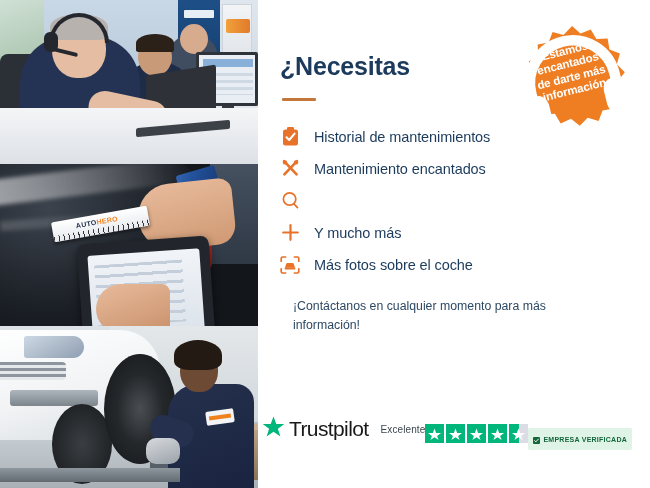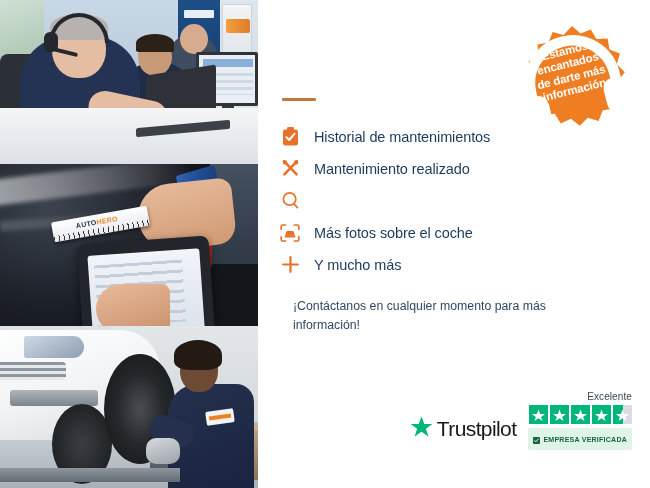--- a/index.html
+++ b/index.html
@@ -376,21 +376,21 @@
   
   .trustpilot {
     position:absolute; right:18px; bottom:38px;
     display:flex; align-items:flex-end; gap:12px;
   }
   .tp-logo { display:flex; align-items:center; gap:4px; padding-bottom:8px; }
   .tp-name {
     font-size:21px; font-weight:normal; color:#191919;
     letter-spacing:-.6px;
   }
-  .tp-right { display:flex; flex-direction:column; align-items:flex-end; }
+  .tp-right { display:flex; flex-direction:row; align-items:flex-start; }
   .tp-rating-word {
     font-size:10px; color:#3c4650; margin-bottom:3px; letter-spacing:.1px;
   }
   .tp-stars { display:flex; gap:2px; }
   .tp-star {
     width:19px; height:19px; background:#00b67a;
     display:flex; align-items:center; justify-content:center;
     position:relative; overflow:hidden;
   }
   .tp-star.half { background:#dcdce6; }
@@ -483,21 +483,21 @@
       <div class="p3-arm3"></div>
       <div class="p3-glove"></div>
       <div class="p3-lift"></div>
     </div>
 
   </div>
 
   <div class="content">
 
     <h1 class="headline">
-      <br>
+      <span>¿Necesitas</span><br>
     </h1>
 
     <div class="divider"></div>
 
     <ul class="features">
 
       <li class="feature">
         <span class="feature-icon">
           <svg width="17" height="19" viewBox="0 0 17 19">
             <rect x="1" y="2.5" width="15" height="16" rx="2.2" fill="#e8722a"></rect>
@@ -510,54 +510,54 @@
 
       <li class="feature">
         <span class="feature-icon">
           <svg width="19" height="19" viewBox="0 0 19 19">
             <path d="M3 2.2 L15.6 15.4" stroke="#e8722a" stroke-width="2.6" stroke-linecap="round"></path>
             <path d="M16 2.2 L3.4 15.4" stroke="#e8722a" stroke-width="2.6" stroke-linecap="round"></path>
             <circle cx="4" cy="3.4" r="2.2" fill="#e8722a"></circle>
             <circle cx="15" cy="3.4" r="2.2" fill="#e8722a"></circle>
           </svg>
         </span>
-        <span class="feature-label">Mantenimiento realizado</span>
+        <span class="feature-label">Mantenimiento encantados</span>
       </li>
 
       <li class="feature">
         <span class="feature-icon">
           <svg width="19" height="19" viewBox="0 0 19 19">
             <circle cx="8.6" cy="8" r="6.2" stroke="#e8722a" stroke-width="1.7" fill="none"></circle>
             <path d="M12.9 12.8 L16.5 16.7" stroke="#e8722a" stroke-width="1.7" stroke-linecap="round"></path>
           </svg>
         </span>
+      </li>
+
+      <li class="feature">
+        <span class="feature-icon">
+          <svg width="19" height="19" viewBox="0 0 19 19">
+            <path d="M9.5 2.2 V16.8" stroke="#e8722a" stroke-width="2.2" stroke-linecap="round"></path>
+            <path d="M2.2 9.5 H16.8" stroke="#e8722a" stroke-width="2.2" stroke-linecap="round"></path>
+          </svg>
+        </span>
+        <span class="feature-label">Y mucho más</span>
       </li>
 
       <li class="feature">
         <span class="feature-icon">
           <svg width="20" height="18" viewBox="0 0 20 18">
             <path d="M1.2 5.2 V2.4 A1.4 1.4 0 0 1 2.6 1 H5.6" stroke="#e8722a" stroke-width="1.7" fill="none" stroke-linecap="round"></path>
             <path d="M14.4 1 H17.4 A1.4 1.4 0 0 1 18.8 2.4 V5.2" stroke="#e8722a" stroke-width="1.7" fill="none" stroke-linecap="round"></path>
             <path d="M18.8 12.8 V15.6 A1.4 1.4 0 0 1 17.4 17 H14.4" stroke="#e8722a" stroke-width="1.7" fill="none" stroke-linecap="round"></path>
             <path d="M5.6 17 H2.6 A1.4 1.4 0 0 1 1.2 15.6 V12.8" stroke="#e8722a" stroke-width="1.7" fill="none" stroke-linecap="round"></path>
             <path d="M5 11.6 L6.2 7.9 A1.3 1.3 0 0 1 7.4 7.1 H12.6 A1.3 1.3 0 0 1 13.8 7.9 L15 11.6 Z" fill="#e8722a"></path>
             <rect x="4.6" y="11.2" width="10.8" height="2.4" rx="1" fill="#e8722a"></rect>
           </svg>
         </span>
         <span class="feature-label">Más fotos sobre el coche</span>
-      </li>
-
-      <li class="feature">
-        <span class="feature-icon">
-          <svg width="19" height="19" viewBox="0 0 19 19">
-            <path d="M9.5 2.2 V16.8" stroke="#e8722a" stroke-width="2.2" stroke-linecap="round"></path>
-            <path d="M2.2 9.5 H16.8" stroke="#e8722a" stroke-width="2.2" stroke-linecap="round"></path>
-          </svg>
-        </span>
-        <span class="feature-label">Y mucho más</span>
       </li>
 
     </ul>
 
     <div class="contact">
       <p>¡Contáctanos en cualquier momento para más información!</p>
     </div>
 
     <div class="badge">
       <svg viewBox="0 0 112 112">

